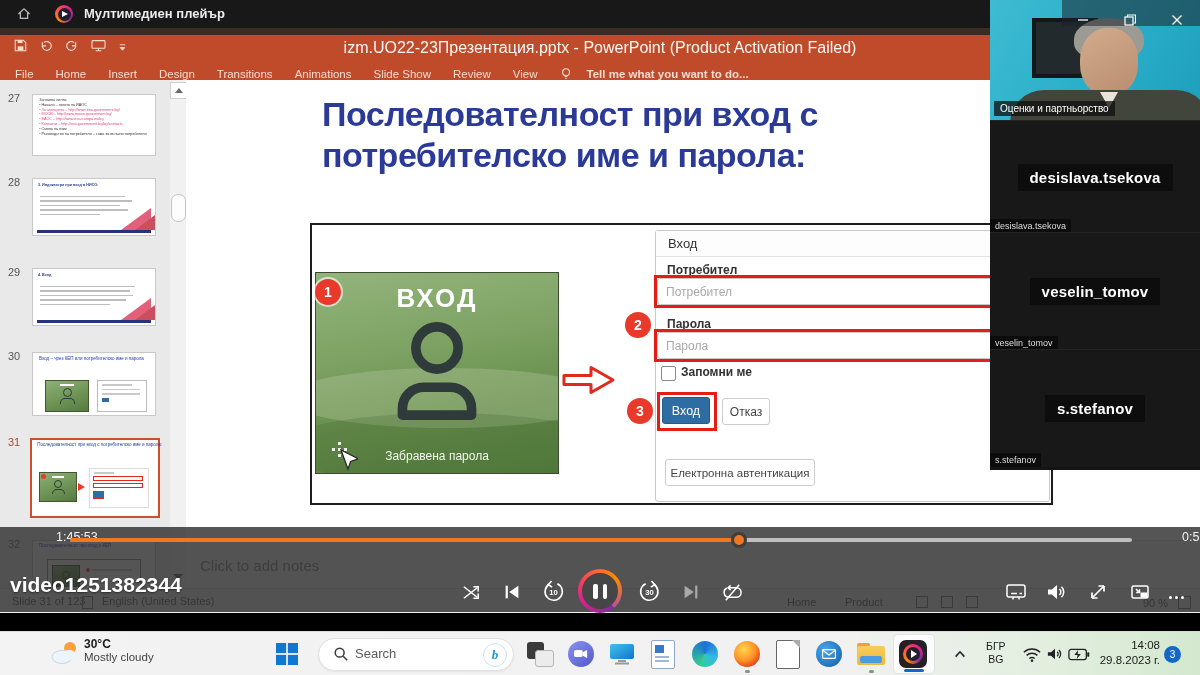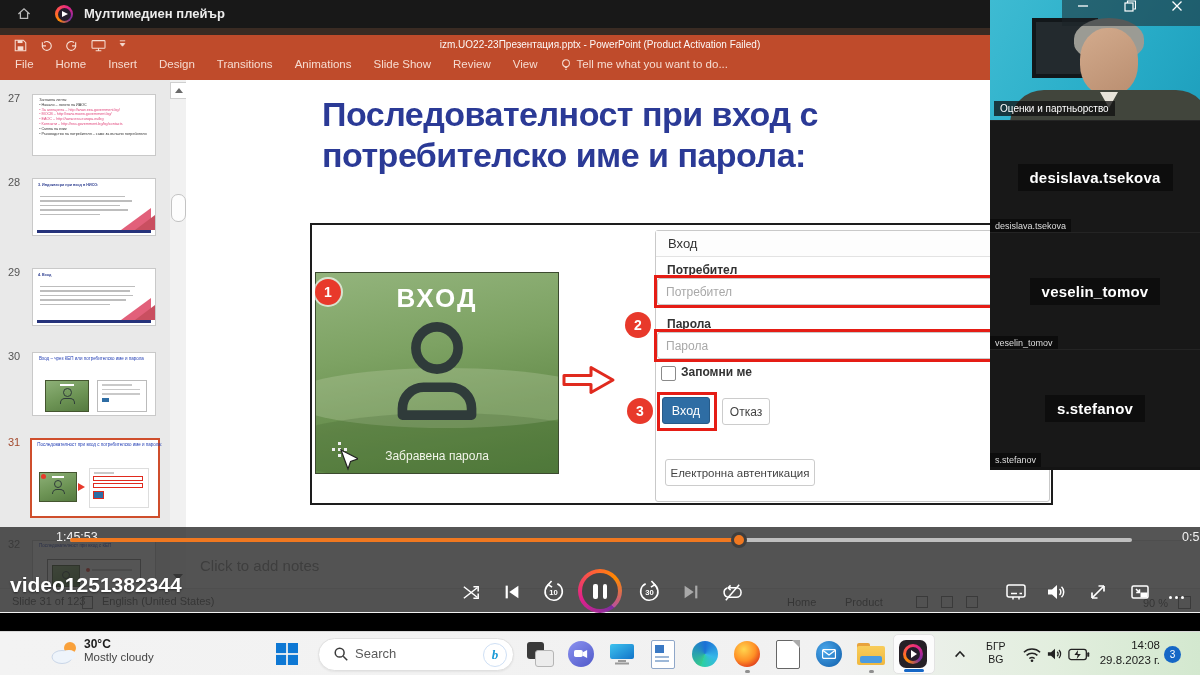--- a/index.html
+++ b/index.html
@@ -1,31 +1,31 @@
 <!DOCTYPE html>
 <html><head>
 <meta charset="utf-8">
 <style>
   html,body{margin:0;padding:0;background:#000;}
   #screen{position:relative;width:1200px;height:675px;overflow:hidden;background:#000;
     font-family:"Liberation Sans",sans-serif;-webkit-font-smoothing:antialiased;}
   .a{position:absolute;}
-  .flex{display:flex;align-items:flex-start;}
+  .flex{display:flex;align-items:flex-end;}
   svg{display:block;}
   
   #titlebar{left:0;top:0;width:1200px;height:28px;background:#181818;z-index:1;padding-left:12px;}
   .tb-title{color:#ececec;font-size:13px;font-weight:bold;}
   .ring{border-radius:50%;background:conic-gradient(from 220deg,#ff8a00,#ff4e50,#e0218a,#7a2ea0,#ff8a00);display:flex;align-items:center;justify-content:center;}
   .ring-in{border-radius:50%;background:#241d2c;display:flex;align-items:center;justify-content:center;}
   .play-tri{width:0;height:0;border-style:solid;border-color:transparent transparent transparent #fff;}
   
   #maroon{left:0;top:28px;width:1200px;height:7px;background:#3a2b23;z-index:1;}
   #ppbar{left:0;top:35px;width:1200px;height:23px;background:#bf4b2b;z-index:1;}
   #pptabs{left:0;top:58px;width:1200px;height:22px;background:#bf4b2b;z-index:1;border-bottom:1px solid #9c3a22;}
-  .pp-title{color:rgba(255,255,255,.96);font-size:10px;}
+  .pp-title{color:rgba(255,255,255,.96);font-size:16px;}
   .tab{color:#f6dbd0;font-size:11.5px;white-space:nowrap;}
   .qat{color:#f6ddd2;}
   
   #thumbs{left:0;top:80px;width:186px;height:532px;background:#e9e9e9;z-index:1;}
   .tnum{position:absolute;font-size:11px;color:#555;}
   .card{position:absolute;background:#fff;border:1px solid #c9c9c9;overflow:hidden;}
   .t6{font-size:6px;transform:scale(.62);transform-origin:0 0;width:160%;line-height:1.3;color:#333;}
   .t7{font-size:6px;transform:scale(.75);transform-origin:0 0;width:133%;line-height:1.25;}
   .lk{color:#e0457b;}
   .bl{height:1.5px;background:#bdbdbd;margin:3px 7px 0 7px;}
@@ -143,21 +143,21 @@
     <div class="flex" style="padding-left:15px;gap:22px;height:22px;">
       <span class="tab">File</span>
       <span class="tab">Home</span>
       <span class="tab">Insert</span>
       <span class="tab">Design</span>
       <span class="tab">Transitions</span>
       <span class="tab">Animations</span>
       <span class="tab">Slide Show</span>
       <span class="tab">Review</span>
       <span class="tab">View</span>
-      <span class="flex" style="gap:5px;">
+      <span class="flex" style="gap:15px;font-weight:bold;">
         <span>
             <svg width="12" height="13" viewBox="0 0 14 15">
               <circle cx="7" cy="6" r="4" fill="none" stroke="#f6dbd0" stroke-width="1.2"></circle>
               <path d="M5.5 11 h3 M6 13 h2" stroke="#f6dbd0" stroke-width="1.2"></path>
             </svg>
           </span>
         <span class="tab">Tell me what you want to do...</span>
       </span>
     </div>
   </div>

